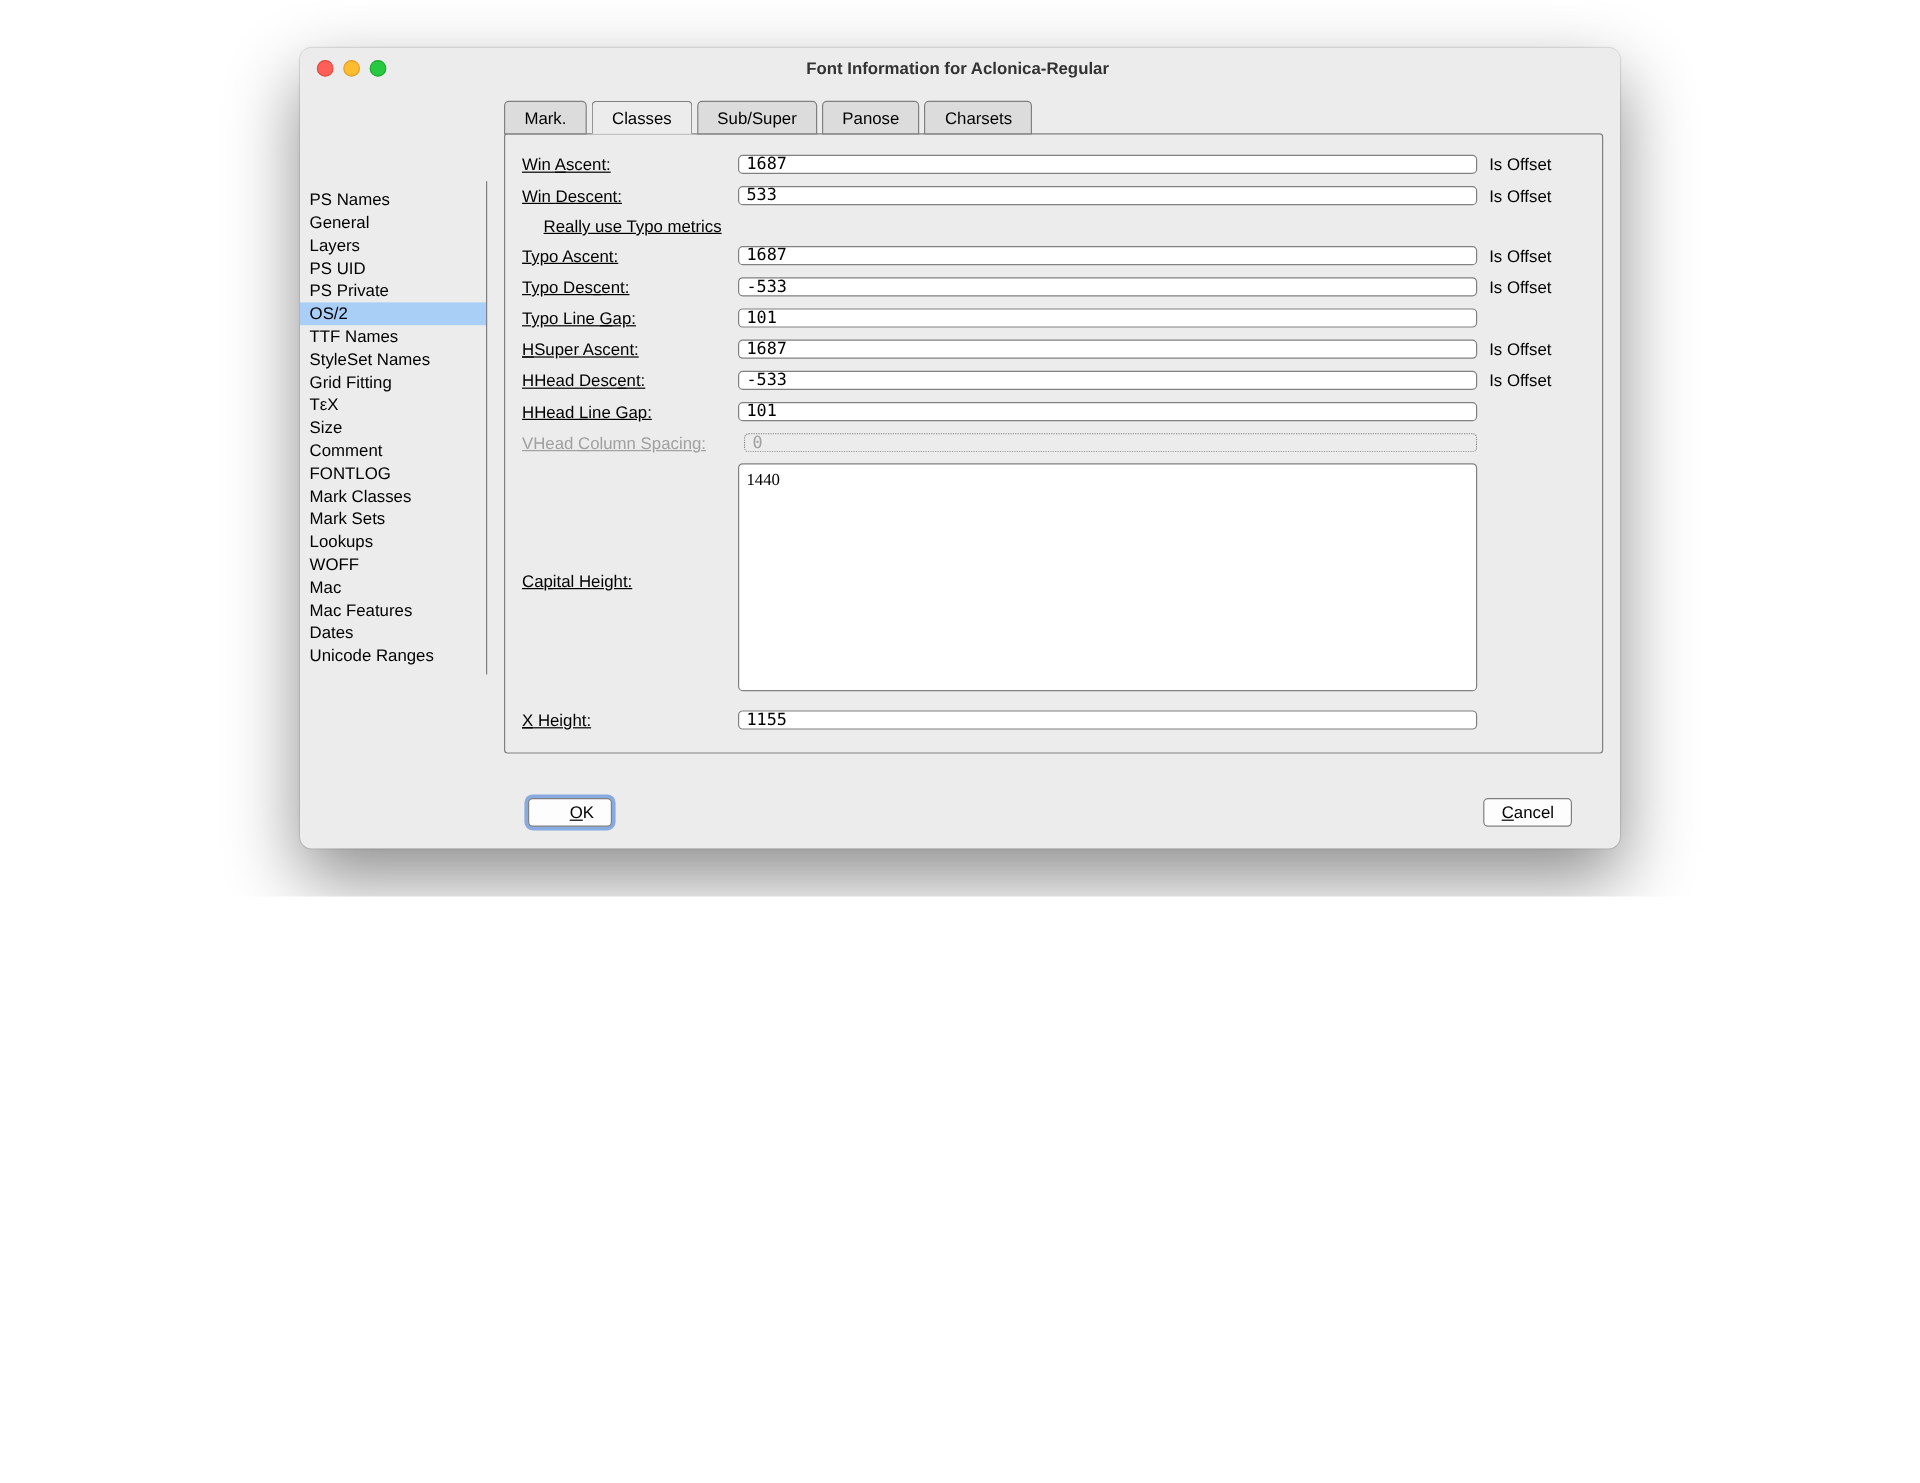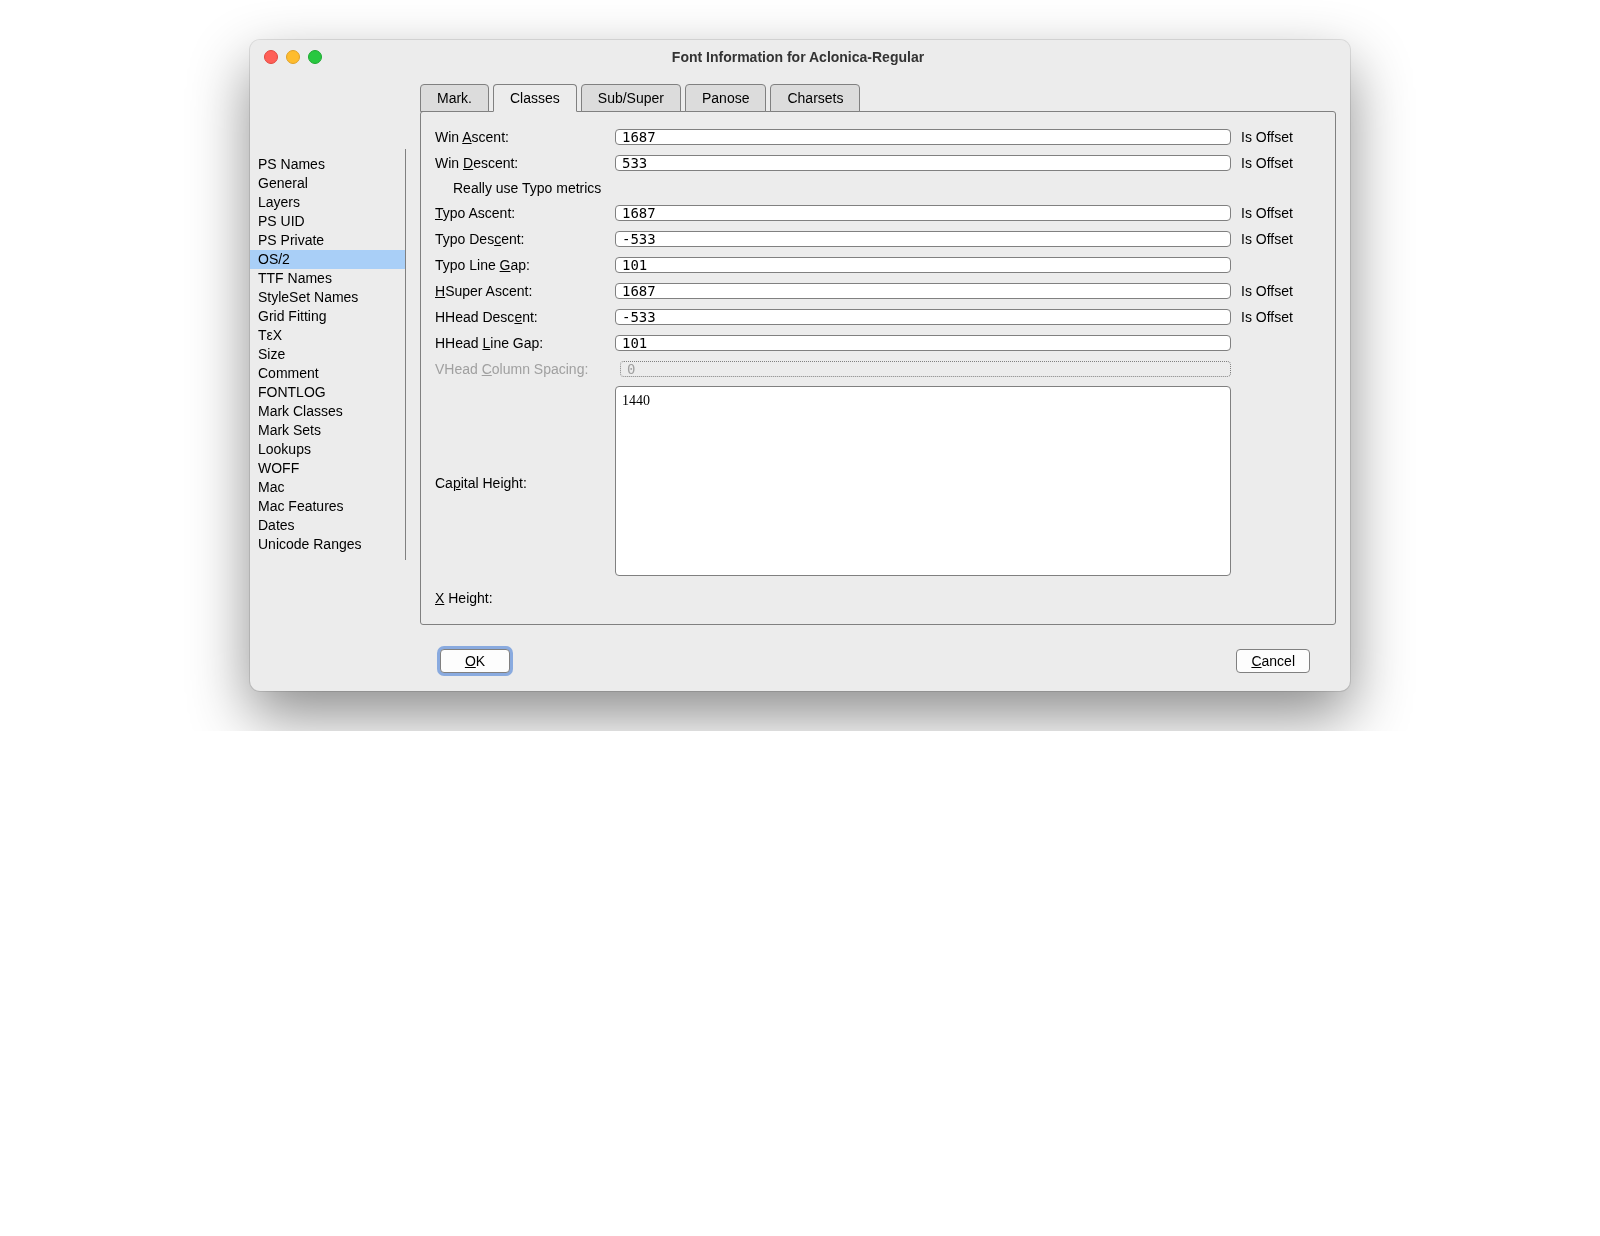--- a/index.html
+++ b/index.html
@@ -115,20 +115,21 @@
   .form-row {
     display: flex;
     align-items: center;
     margin-bottom: 8px;
   }
   .form-row.tall { align-items: stretch; }
   .label-col {
     width: 180px;
     font-size: 14px;
     flex-shrink: 0;
+    text-decoration: underline;
   }
   .label-col.indent { padding-left: 18px; }
   .label-col .ul { text-decoration: underline; }
   .input-col {
     flex: 1;
   }
   .suffix-col {
     width: 80px;
     text-align: left;
     padding-left: 10px;
@@ -173,21 +174,22 @@
   }
   .footer-left { padding-left: 130px; }
   .btn {
     min-width: 70px;
     padding: 3px 14px;
     font-size: 14px;
     border: 1px solid var(--border);
     background: var(--btn-bg);
     border-radius: 4px;
     cursor: default;
-    text-align: center;
+    text-align: right;
+    margin-top: 13px;
   }
   .btn.primary {
     box-shadow: 0 0 0 3px rgba(56,116,214,0.55);
   }
   .ul { text-decoration: underline; }
 </style>
 </head>
 <body>
 
 <div class="window-shadow">
@@ -320,20 +322,21 @@
               <span>ital Height:</span>
           </div>
           <div class="input-col"><textarea class="text-area" style="">1440</textarea></div>
           <div class="suffix-col"></div>
         </div>
 
         <div class="form-row" style="margin-top:10px;margin-bottom:0">
           <div class="label-col">
             <span class="ul">X</span><span> Height:</span>
           </div>
+          <div class="input-col"><input class="text-input" value="1155" style=""></div>
           <div class="suffix-col"></div>
         </div>
 
       </div>
     </div>
   </div>
 
   <div class="footer">
     <div class="footer-left">
       <button class="btn primary">

